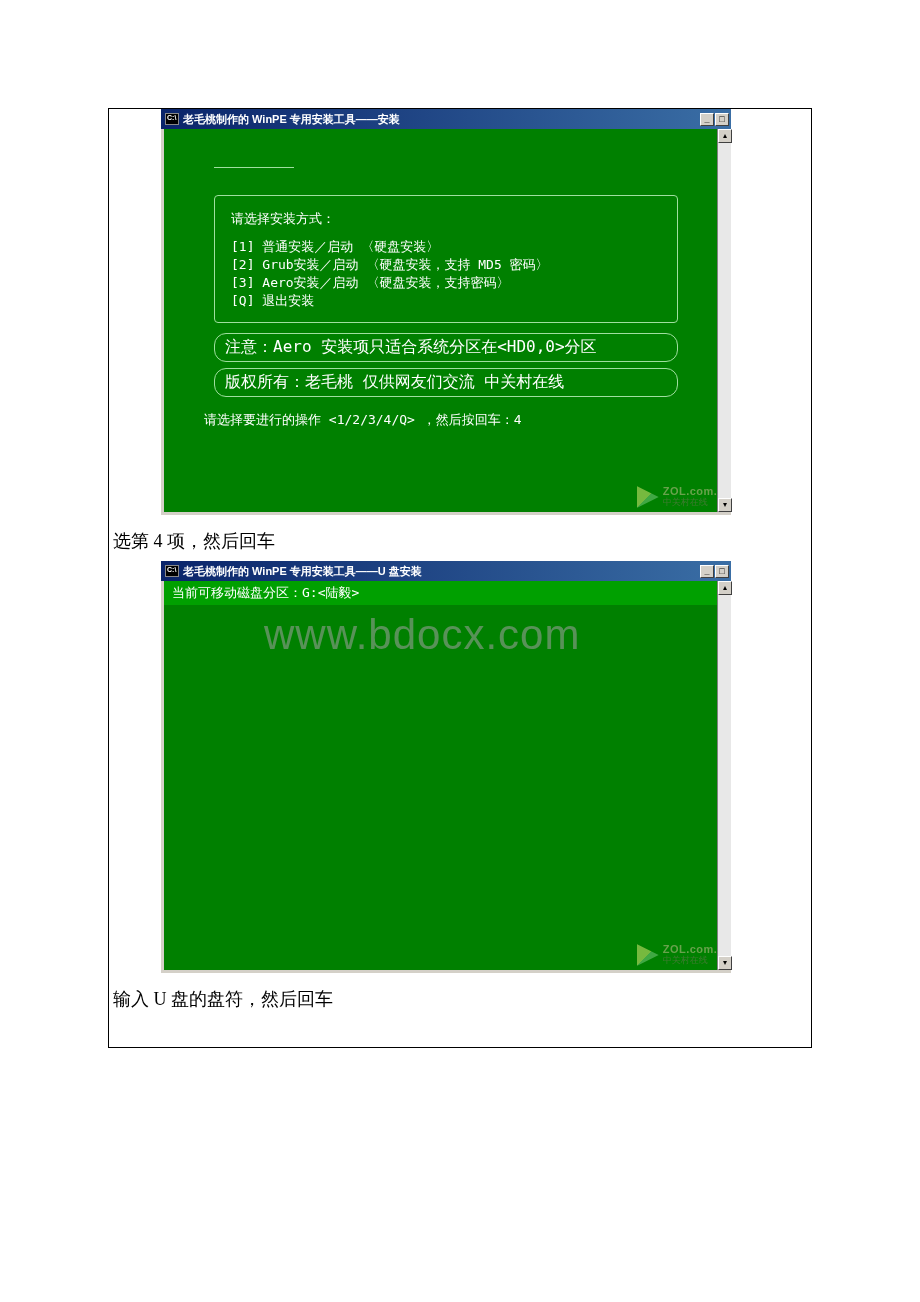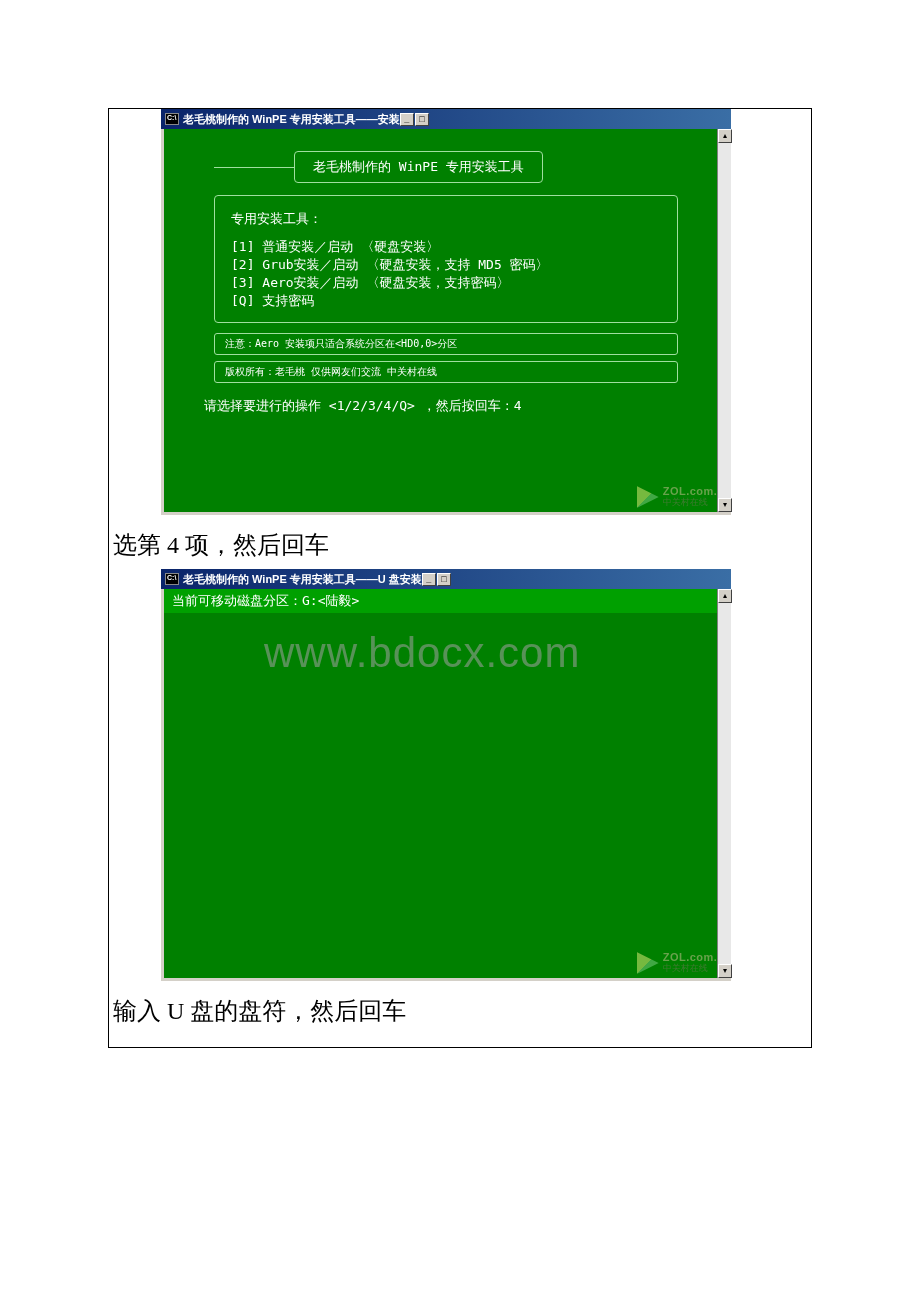--- a/index.html
+++ b/index.html
@@ -25,20 +25,21 @@
     width: 570px;
     background: #d4d0c8;
   }
   .win1 { margin-top: 0; height: 406px; }
   .win2 { margin-top: 0; height: 412px; }
   .titlebar {
     height: 20px;
     background: linear-gradient(to right, #0a246a, #3a6ea5);
     display: flex;
     align-items: center;
+    justify-content: space-between;
     padding: 0 2px 0 4px;
     color: #fff;
     font-size: 11px;
     font-family: "SimSun", sans-serif;
     font-weight: bold;
   }
   .titlebar-left { display: flex; align-items: center; gap: 4px; }
   .title-icon { width: 14px; height: 12px; background: #000; border: 1px solid #888; position: relative; }
   .title-icon::after { content: "C:\\"; color: #fff; font-size: 7px; position: absolute; top: 0; left: 1px; }
   .win-controls { display: flex; gap: 1px; }
@@ -91,55 +92,55 @@
   .banner-line-l { left: 0; width: 80px; }
   .frame-box {
     border: 1px solid #9fdf9f;
     border-radius: 4px;
     margin: 0 40px 10px 40px;
     padding: 14px 16px 12px 16px;
   }
   .menu-line { line-height: 18px; white-space: pre; }
   .note-box, .copy-box {
     border: 1px solid #9fdf9f;
-    border-radius: 3px;
+    border-radius: 12px;
     margin: 6px 40px;
     padding: 3px 10px;
-    font-size: 10px;
+    font-size: 16px;
   }
   .prompt { margin: 14px 30px 0 30px; }
 
   .watermark {
     position: absolute;
     right: 4px; bottom: 4px;
     display: flex; align-items: center; gap: 4px;
     opacity: 0.85;
   }
   .wm-logo {
     width: 22px; height: 22px;
     background: linear-gradient(135deg, #8bc34a 50%, #4caf50 50%);
     clip-path: polygon(0 0, 100% 50%, 0 100%);
   }
   .wm-text { font-family: sans-serif; font-size: 11px; color: #7ba85a; line-height: 11px; }
   .wm-text .l1 { font-weight: bold; letter-spacing: 0.5px; }
   .wm-text .l2 { font-size: 9px; color: #4a7a3a; }
 
   .big-watermark {
     position: absolute;
-    left: 100px; top: 40px;
+    left: 100px; top: 30px;
     font-family: Arial, sans-serif;
     font-size: 42px;
     font-weight: 400;
     color: rgba(160,160,160,0.55);
     letter-spacing: 1px;
     pointer-events: none;
   }
 
   .doc-text {
-    font-size: 24px;
+    font-size: 18px;
     font-family: "SimSun","宋体",serif;
     margin: 14px 0 8px 4px;
   }
 
   .client2-line { line-height: 20px; }
   .hl { background: #00a000; }
 </style>
 </head>
 <body>
 
@@ -153,30 +154,29 @@
       </div>
       <div class="win-controls">
         <div class="win-btn">_</div>
         <div class="win-btn">□</div>
       </div>
     </div>
     <div class="client">
 
       <div class="banner-wrap">
         <div class="banner-line-l"></div>
-        <div class="banner">老毛桃制作的 WinPE 专用安装工具</div>
       </div>
 
       <div class="frame-box">
-        <div class="menu-line">专用安装工具：</div>
+        <div class="menu-line">请选择安装方式：</div>
         <div style="height:10px"></div>
         <div class="menu-line">[1] 普通安装／启动 〈硬盘安装〉</div>
         <div class="menu-line">[2] Grub安装／启动 〈硬盘安装，支持 MD5 密码〉</div>
         <div class="menu-line">[3] Aero安装／启动 〈硬盘安装，支持密码〉</div>
-        <div class="menu-line">[Q] 支持密码</div>
+        <div class="menu-line">[Q] 退出安装</div>
       </div>
 
       <div class="note-box">注意：Aero 安装项只适合系统分区在&lt;HD0,0&gt;分区</div>
       <div class="copy-box">版权所有：老毛桃     仅供网友们交流  中关村在线</div>
 
       <div class="prompt">请选择要进行的操作 &lt;1/2/3/4/Q&gt; ，然后按回车：4</div>
 
       <div class="watermark">
         <div class="wm-logo"></div>
         <div class="wm-text">

